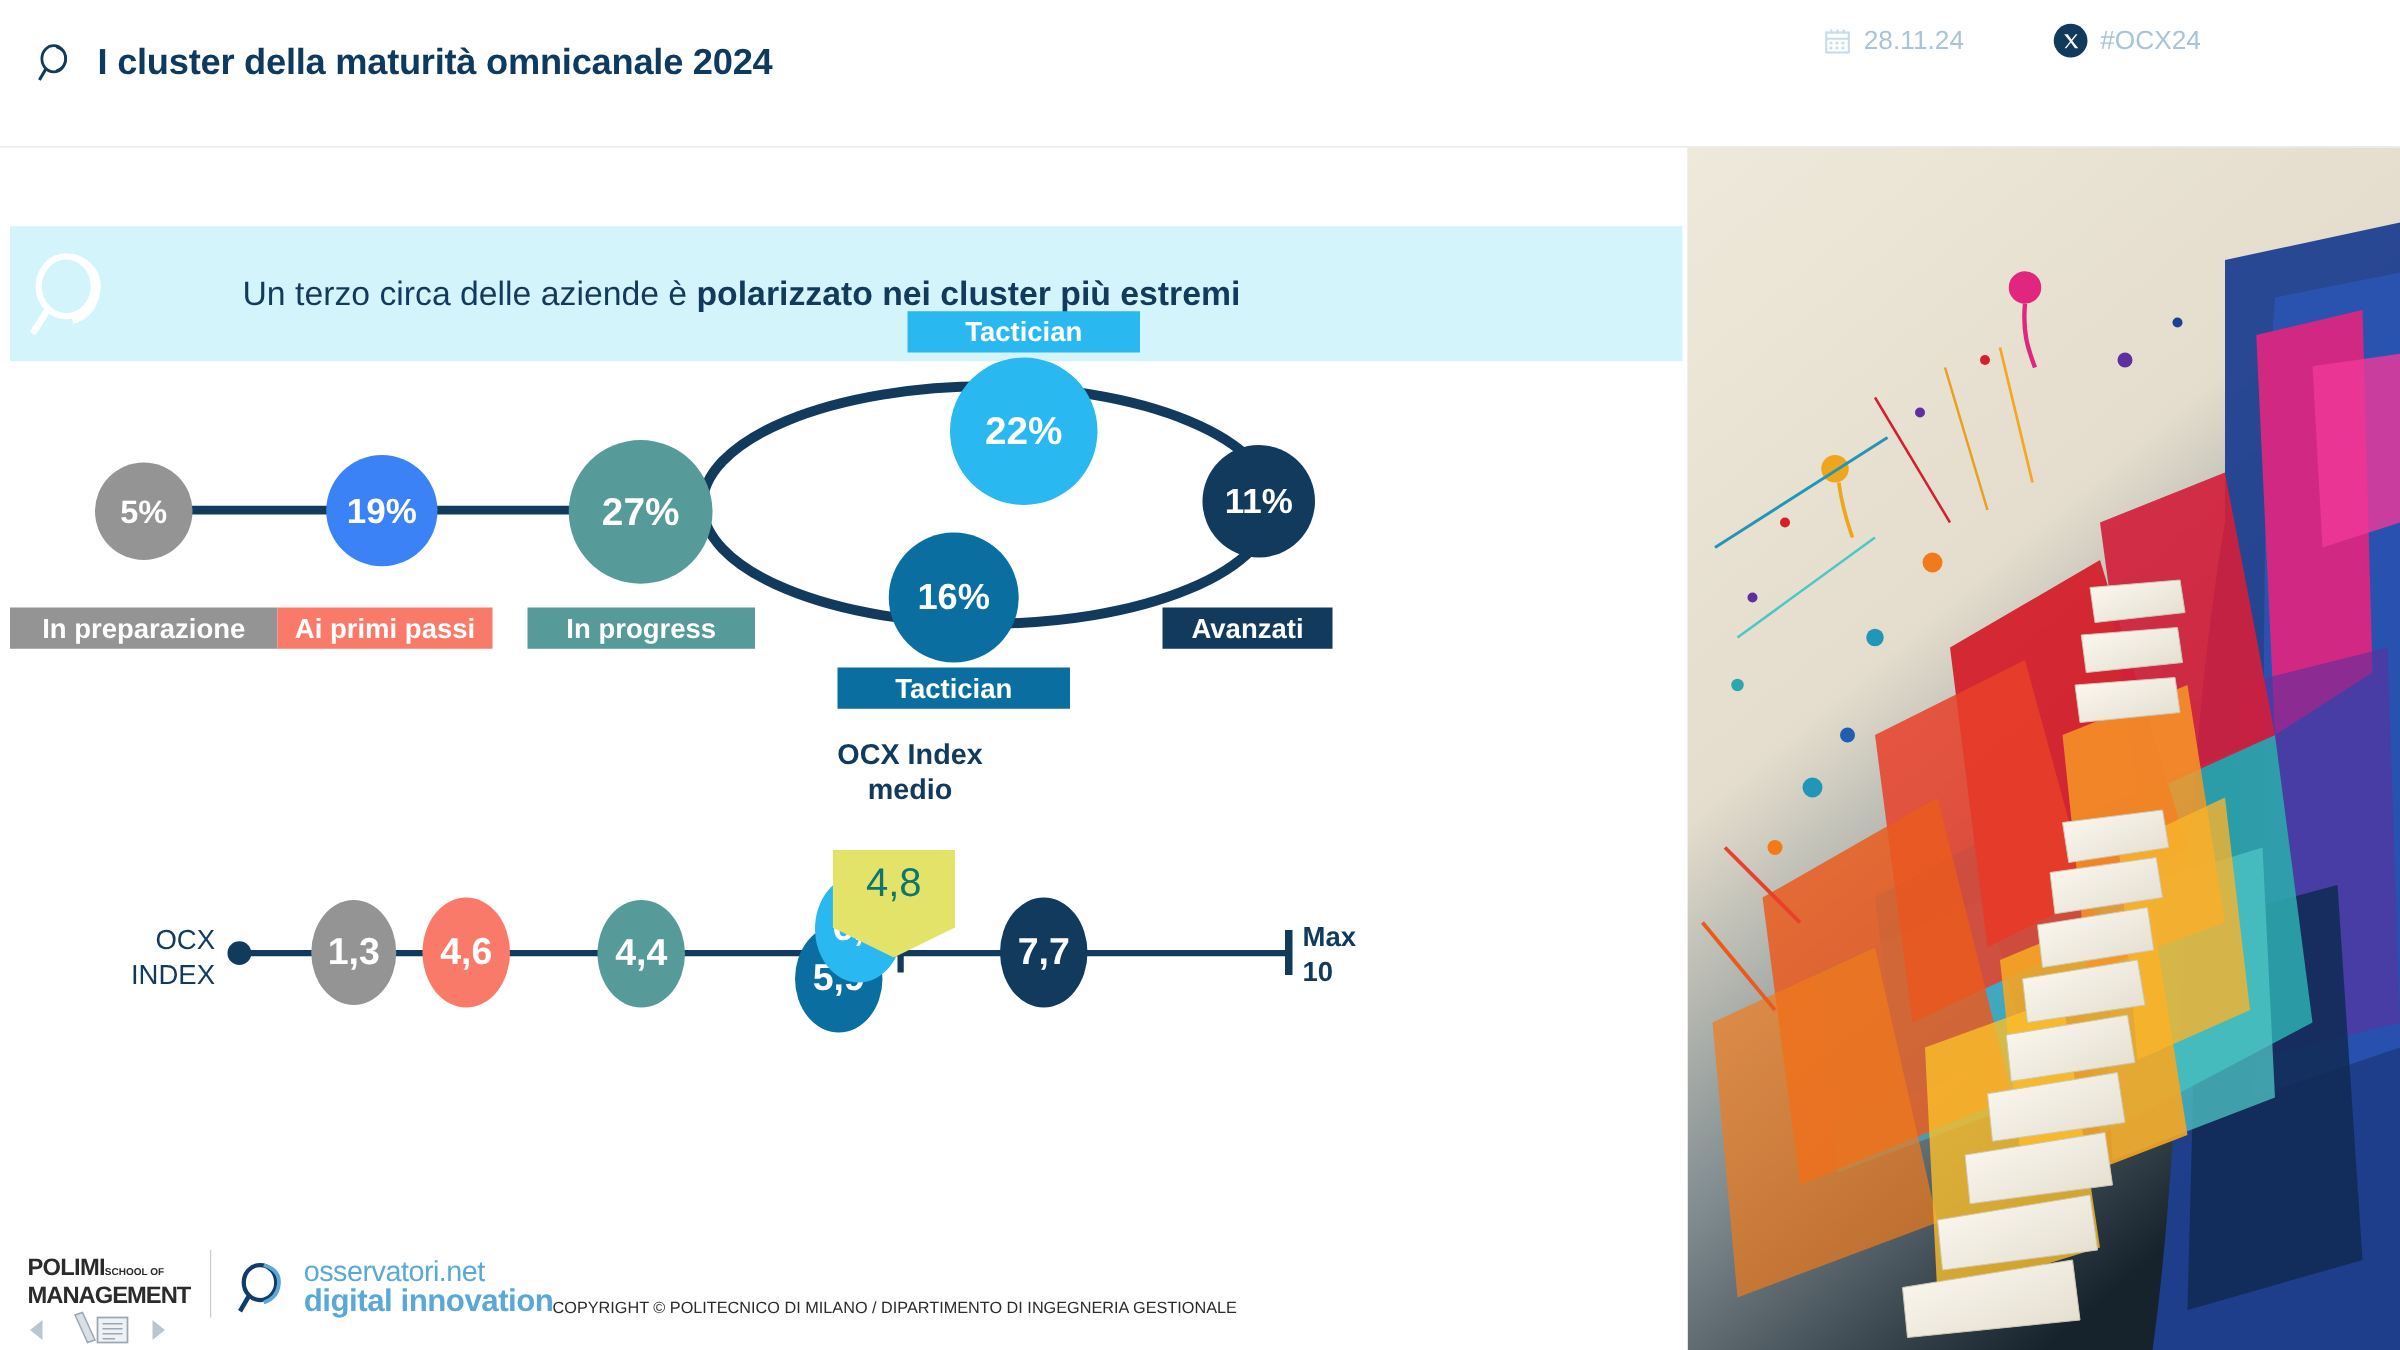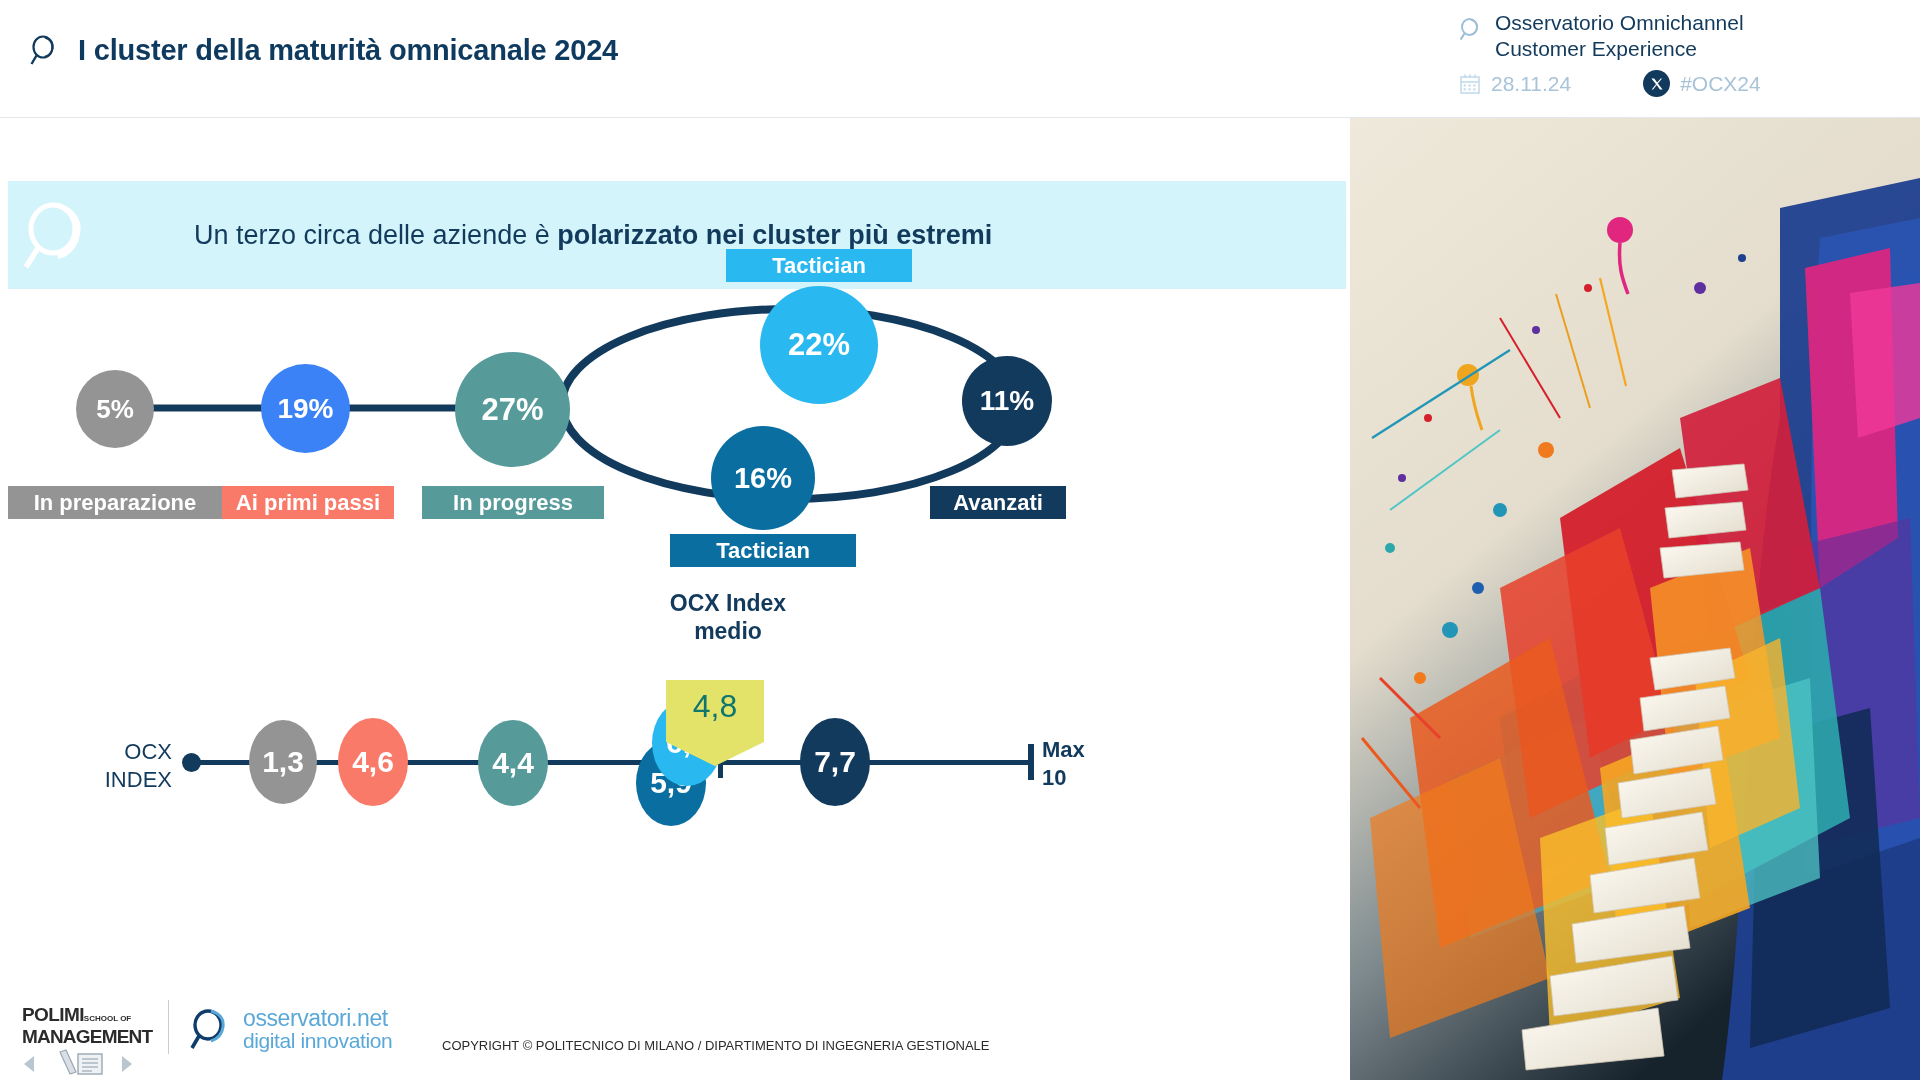--- a/index.html
+++ b/index.html
@@ -133,21 +133,21 @@
   .polimi-l1 { font-size:19px; font-weight:bold; color:#2b2b2b; letter-spacing:-0.6px; }
   .polimi-l1 small { font-size:8px; letter-spacing:0; }
   .polimi-l2 { font-size:19px; font-weight:bold; color:#2b2b2b; letter-spacing:-0.8px; }
   #footer-divider {
     position:absolute; left:168px; top:10px; width:1px; height:54px; background:#c7cdd2;
   }
   #oss-logo { position:absolute; left:188px; top:16px; display:flex; align-items:center; gap:9px; }
   #oss-text { line-height:1.0; }
   .oss-l1 { font-size:23px; font-weight:normal; color:#0f3c6a; letter-spacing:-0.4px; }
   .oss-l1 span { color:#5aa8d8; }
-  .oss-l2 { font-size:21px; font-weight:normal; color:#5aa8d8; letter-spacing:-0.4px; }
+  .oss-l2 { font-size:25px; font-weight:bold; color:#5aa8d8; letter-spacing:-0.4px; }
   #copyright {
     position:absolute; left:442px; top:48px; font-size:13px; color:#2b2b2b;
     white-space:nowrap;
   }
 </style>
 </head>
 <body>
 
 <div id="header">
   <div id="title-row">
@@ -155,33 +155,20 @@
       <svg viewBox="0 0 34 34" width="34" height="34">
         <ellipse cx="15" cy="14" rx="9.5" ry="10.5" fill="none" stroke="#123a5c" stroke-width="2.2"></ellipse>
         <path d="M17 4.5 C23 6.5 25 11 24.5 15 C24 19.5 21 22.5 17 23.8" fill="none" stroke="#123a5c" stroke-width="2"></path>
         <line x1="8.5" y1="22.5" x2="3.5" y2="31" stroke="#123a5c" stroke-width="2.4"></line>
       </svg>
     </span>
     <span id="page-title">I cluster della maturità omnicanale 2024</span>
   </div>
 
   <div id="header-meta">
-    <div id="brand-row">
-      <span id="brand-icon">
-        <svg viewBox="0 0 26 26" width="26" height="26">
-          <ellipse cx="11.5" cy="11" rx="7.5" ry="8" fill="none" stroke="#9dbed6" stroke-width="1.9"></ellipse>
-          <path d="M13 3.6 C18 5.2 19.5 8.5 19 11.8 C18.6 15.4 16 17.8 13 18.7" fill="none" stroke="#9dbed6" stroke-width="1.7"></path>
-          <line x1="6.4" y1="17.6" x2="2.6" y2="23.6" stroke="#9dbed6" stroke-width="2"></line>
-        </svg>
-      </span>
-      <div id="brand-text">
-        <div>Osservatorio Omnichannel</div>
-        <div>Customer Experience</div>
-      </div>
-    </div>
     <div id="meta-row">
       <span id="cal-icon">
         <svg viewBox="0 0 22 22" width="22" height="22">
           <rect x="2" y="4" width="18" height="16" fill="none" stroke="#c6dced" stroke-width="1.7"></rect>
           <line x1="2" y1="9" x2="20" y2="9" stroke="#c6dced" stroke-width="1.7"></line>
           <line x1="6" y1="1.6" x2="6" y2="5" stroke="#c6dced" stroke-width="1.7"></line>
           <line x1="11" y1="1.6" x2="11" y2="5" stroke="#c6dced" stroke-width="1.7"></line>
           <line x1="16" y1="1.6" x2="16" y2="5" stroke="#c6dced" stroke-width="1.7"></line>
           <g fill="#c6dced">
             <rect x="4.6" y="11.4" width="2.3" height="2.1"></rect>

